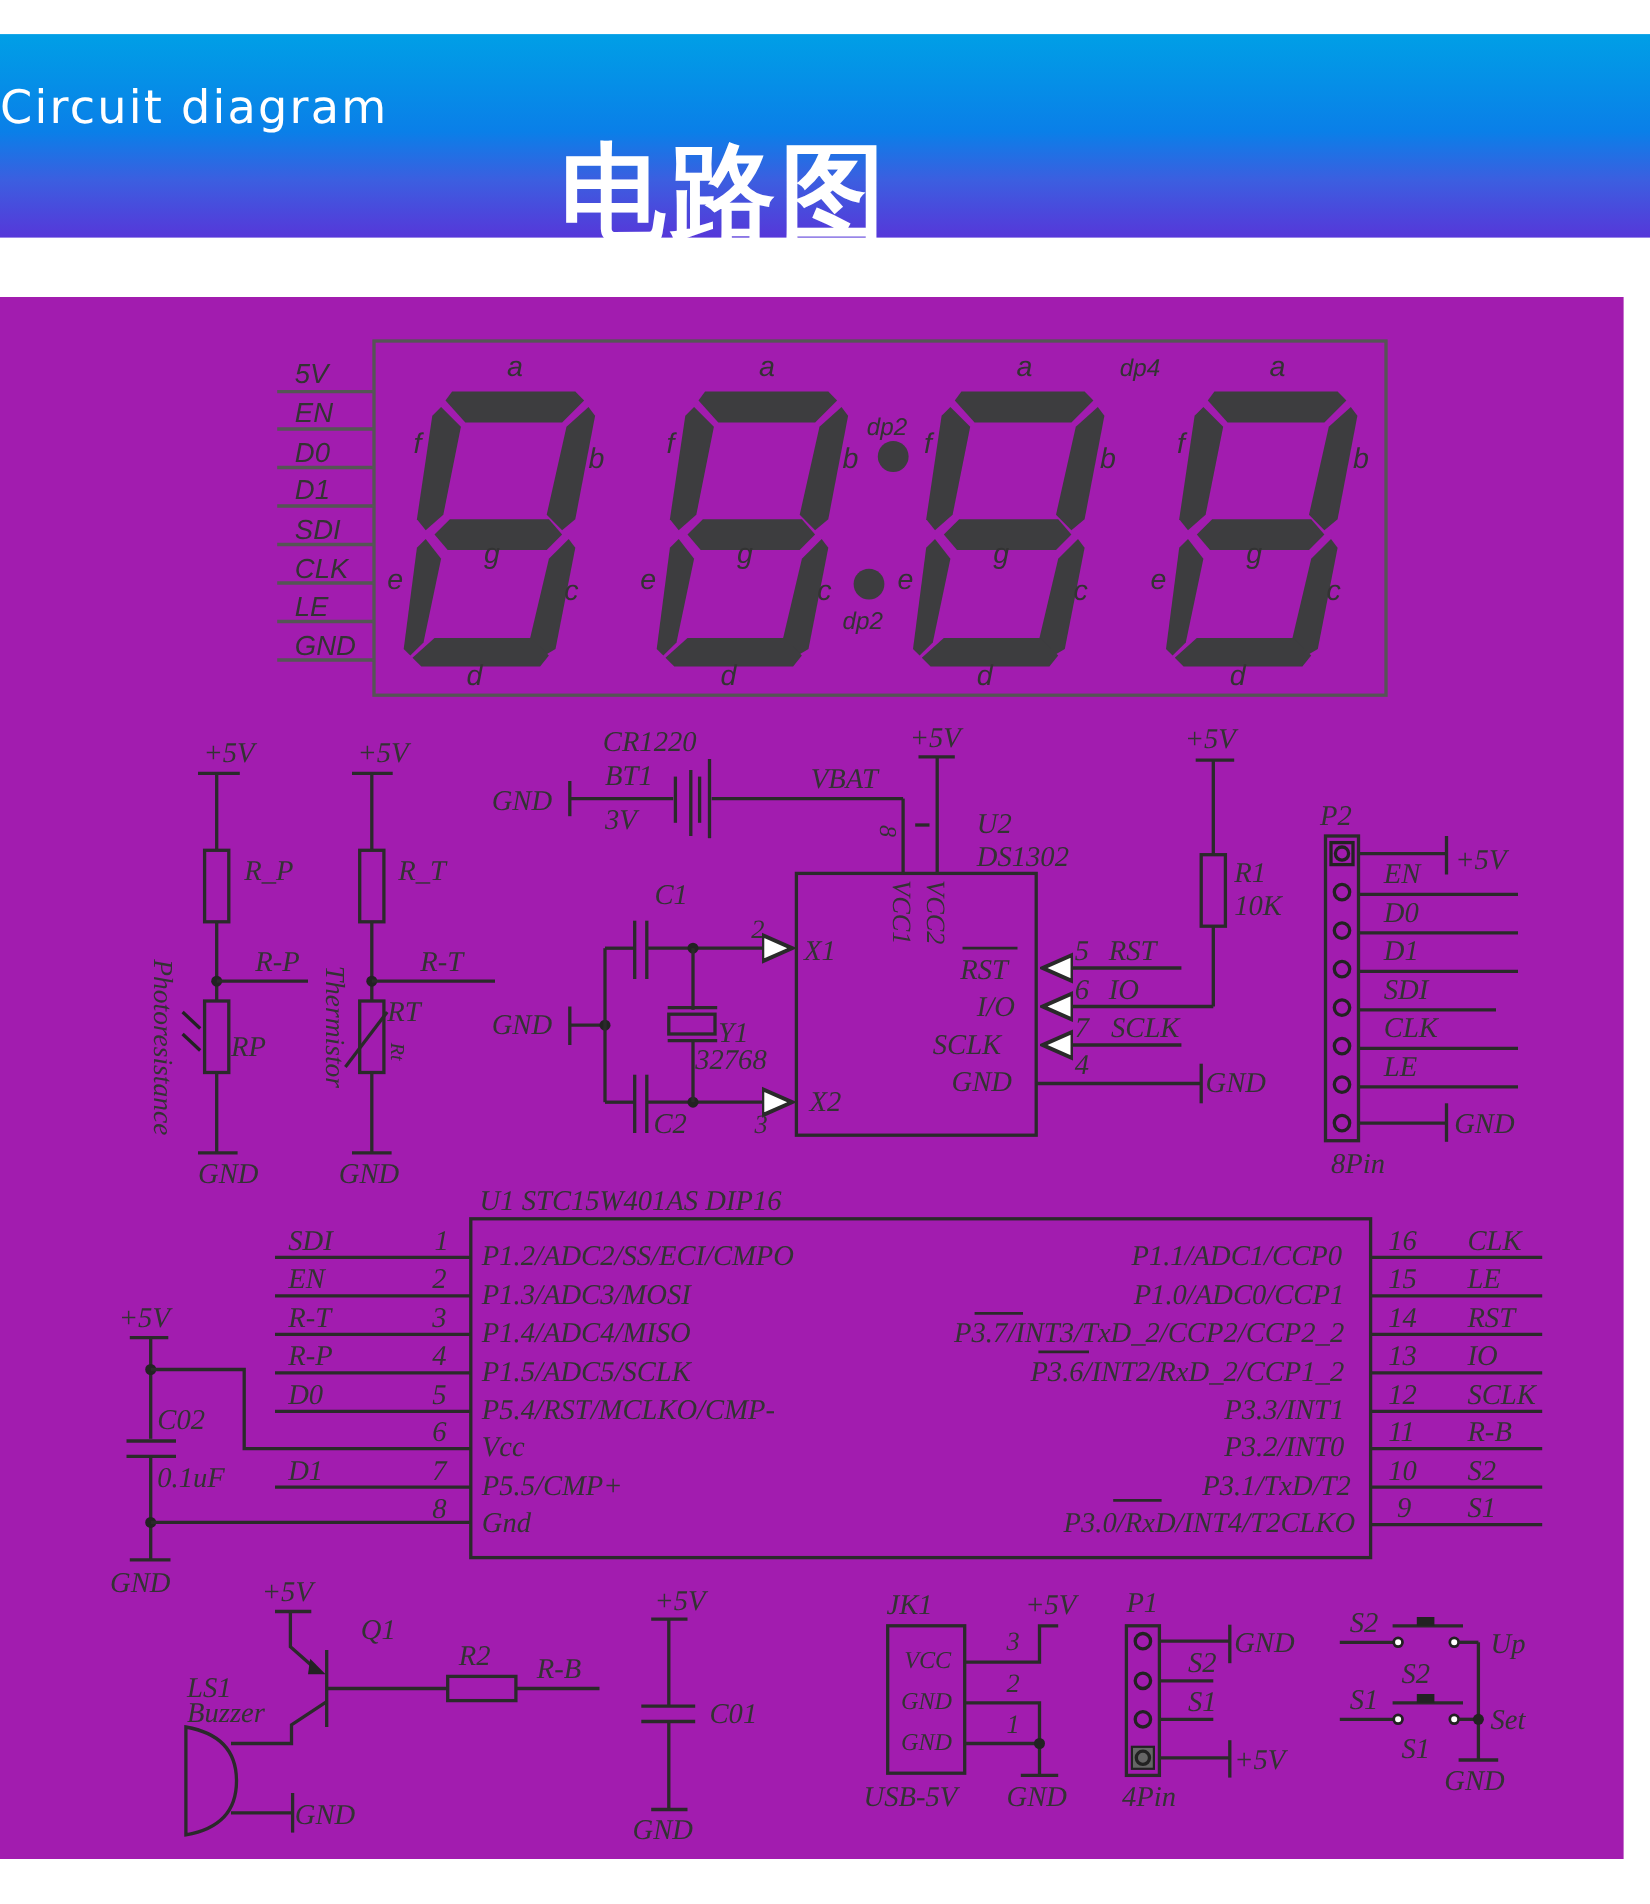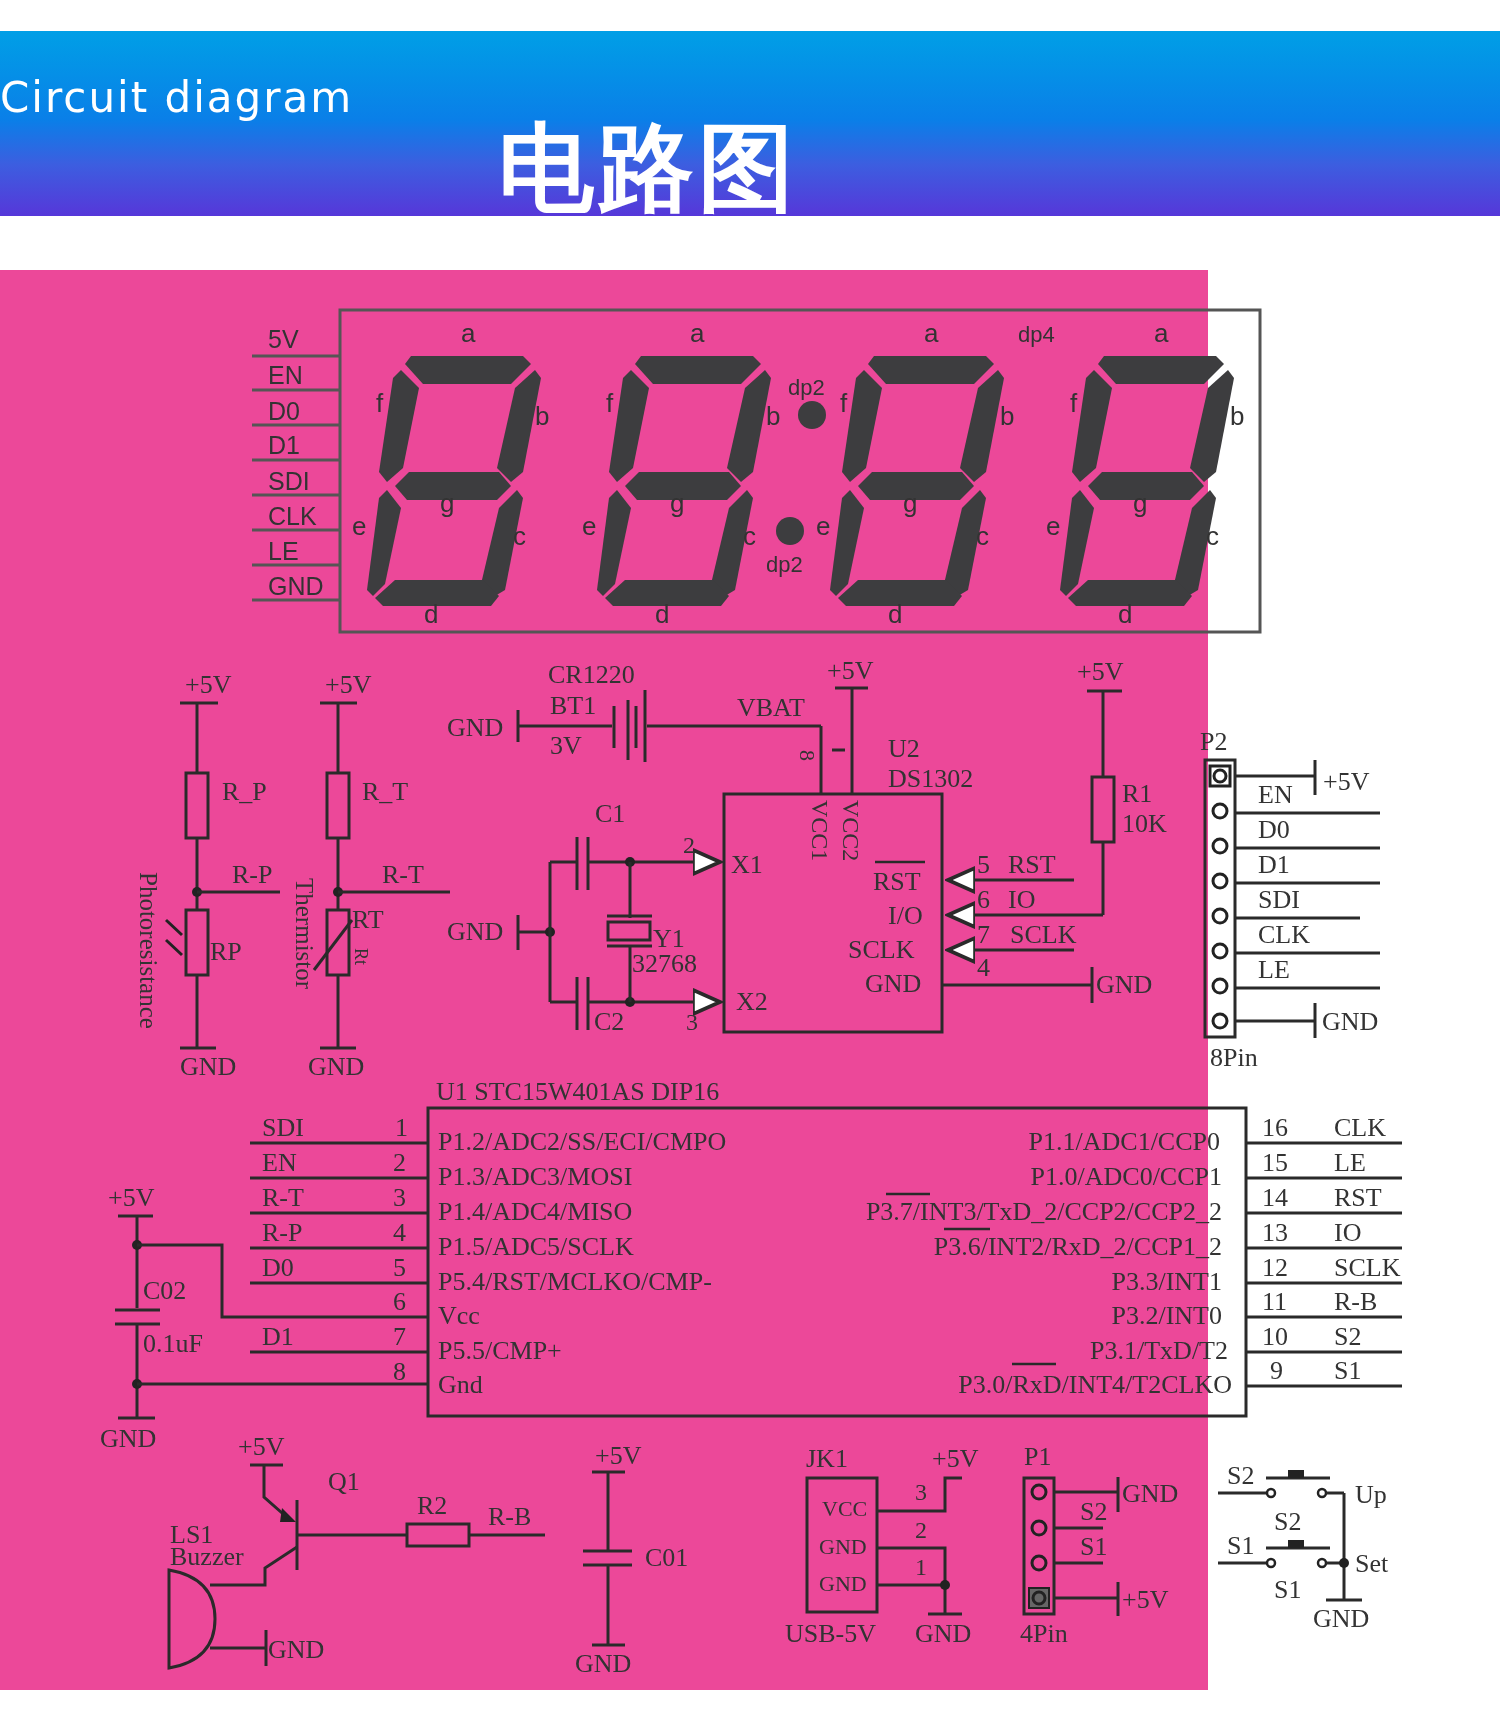--- a/index.html
+++ b/index.html
@@ -1,23 +1,23 @@
 <!DOCTYPE html>
 <html><head>
 <meta charset="utf-8">
 <style>
   html, body { margin: 0; padding: 0; }
   body { width: 1500px; height: 1731px; background: #ffffff; position: relative; overflow: hidden; font-family: "Liberation Serif", serif; }
   .banner { position: absolute; left: 0; top: 31px; width: 1500px; height: 185px;
     background: linear-gradient(to bottom, #009fe6 0%, #0a7fe8 48%, #3c5ee0 72%, #5637d9 100%); }
   .banner-sub { position: absolute; left: 0; top: 42px; width: 1500px; color: #ffffff;
     font-family: "DejaVu Sans", sans-serif; font-size: 42px; letter-spacing: 2px; }
-  .banner-title { position: absolute; left: 0; top: 95px; width: 1296px; text-align: center; color: #ffffff;
-    font-family: Liberation Mono, monospace; font-weight: bold; font-size: 96px; line-height: 100px; letter-spacing: 4px; }
-  .canvas { position: absolute; left: 0; top: 270px; width: 1208px; height: 1420px; background: #ec4899; }
+  .banner-title { position: absolute; left: 11px; top: 95px; width: 1296px; text-align: center; color: #ffffff;
+    font-family: Liberation Serif, serif; font-weight: bold; font-size: 96px; line-height: 100px; letter-spacing: 4px; }
+  .canvas { position: absolute; left: 0; top: 270px; width: 1476px; height: 1420px; background: #a21caf; font-style: italic; }
   svg { position: absolute; left: 0; top: 0; }
   svg text { font-family: "Liberation Serif", serif; fill: #333; }
   svg .sans { font-family: "Liberation Sans", sans-serif; }
   .w { stroke: #2a2a2a; stroke-width: 3; fill: none; }
   .seg { fill: #3d3d3f; }
 </style>
 </head>
 <body>
 
 <div class="banner">

